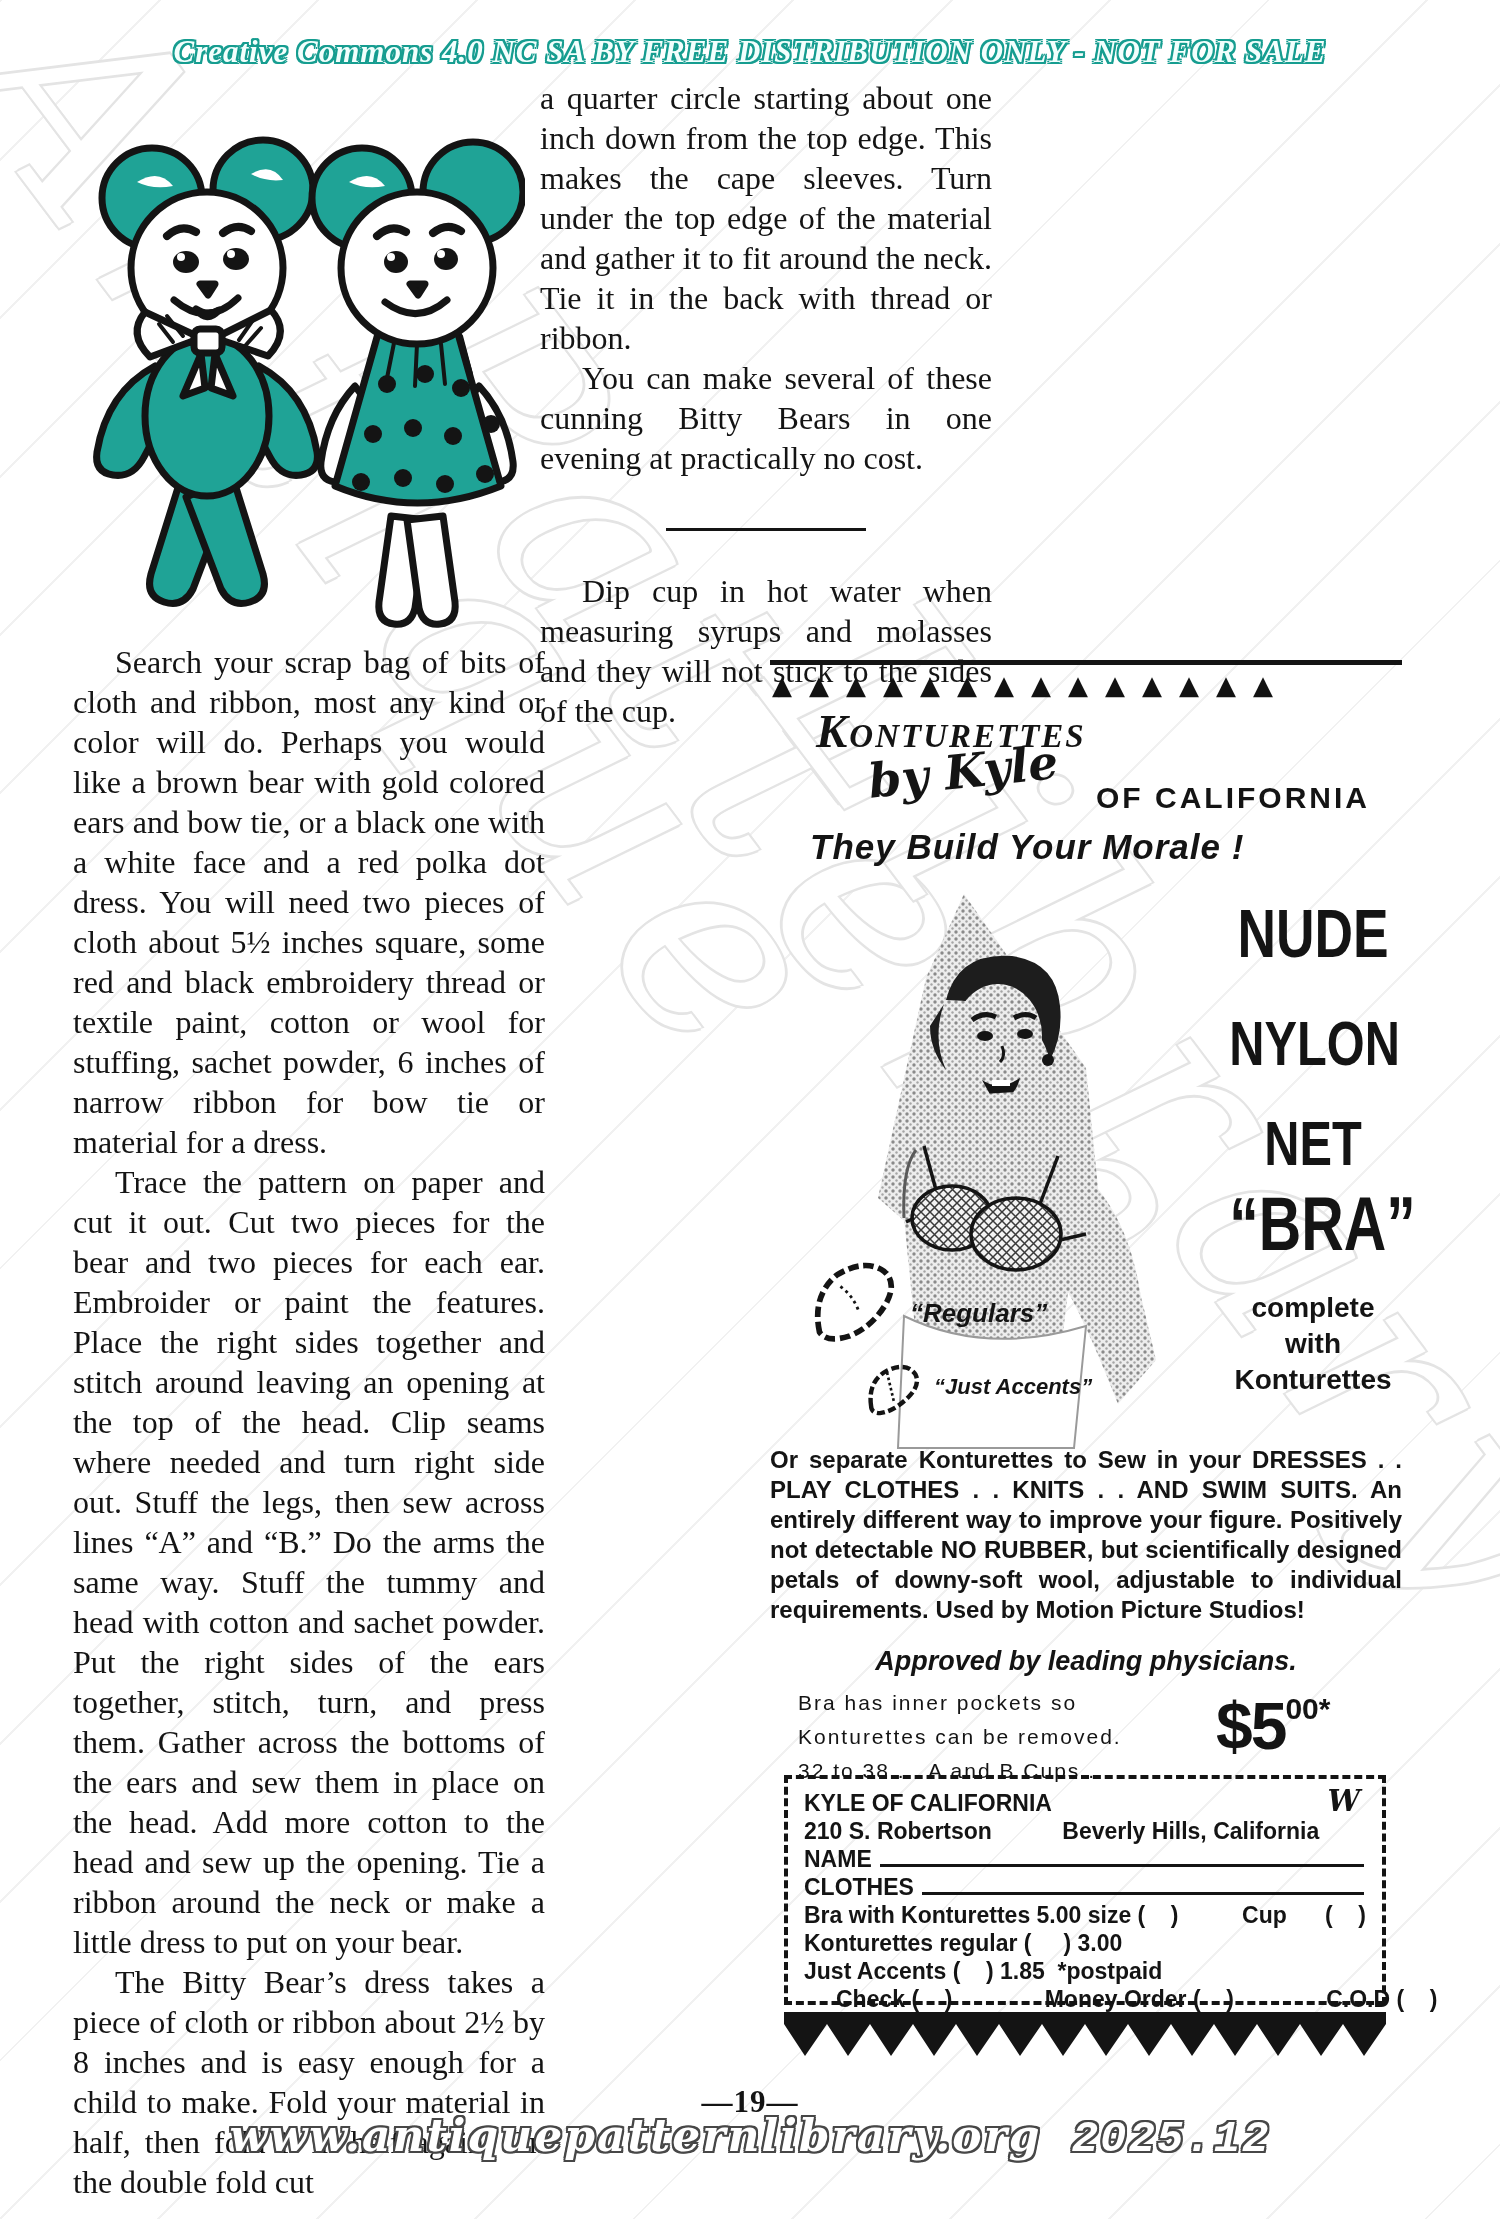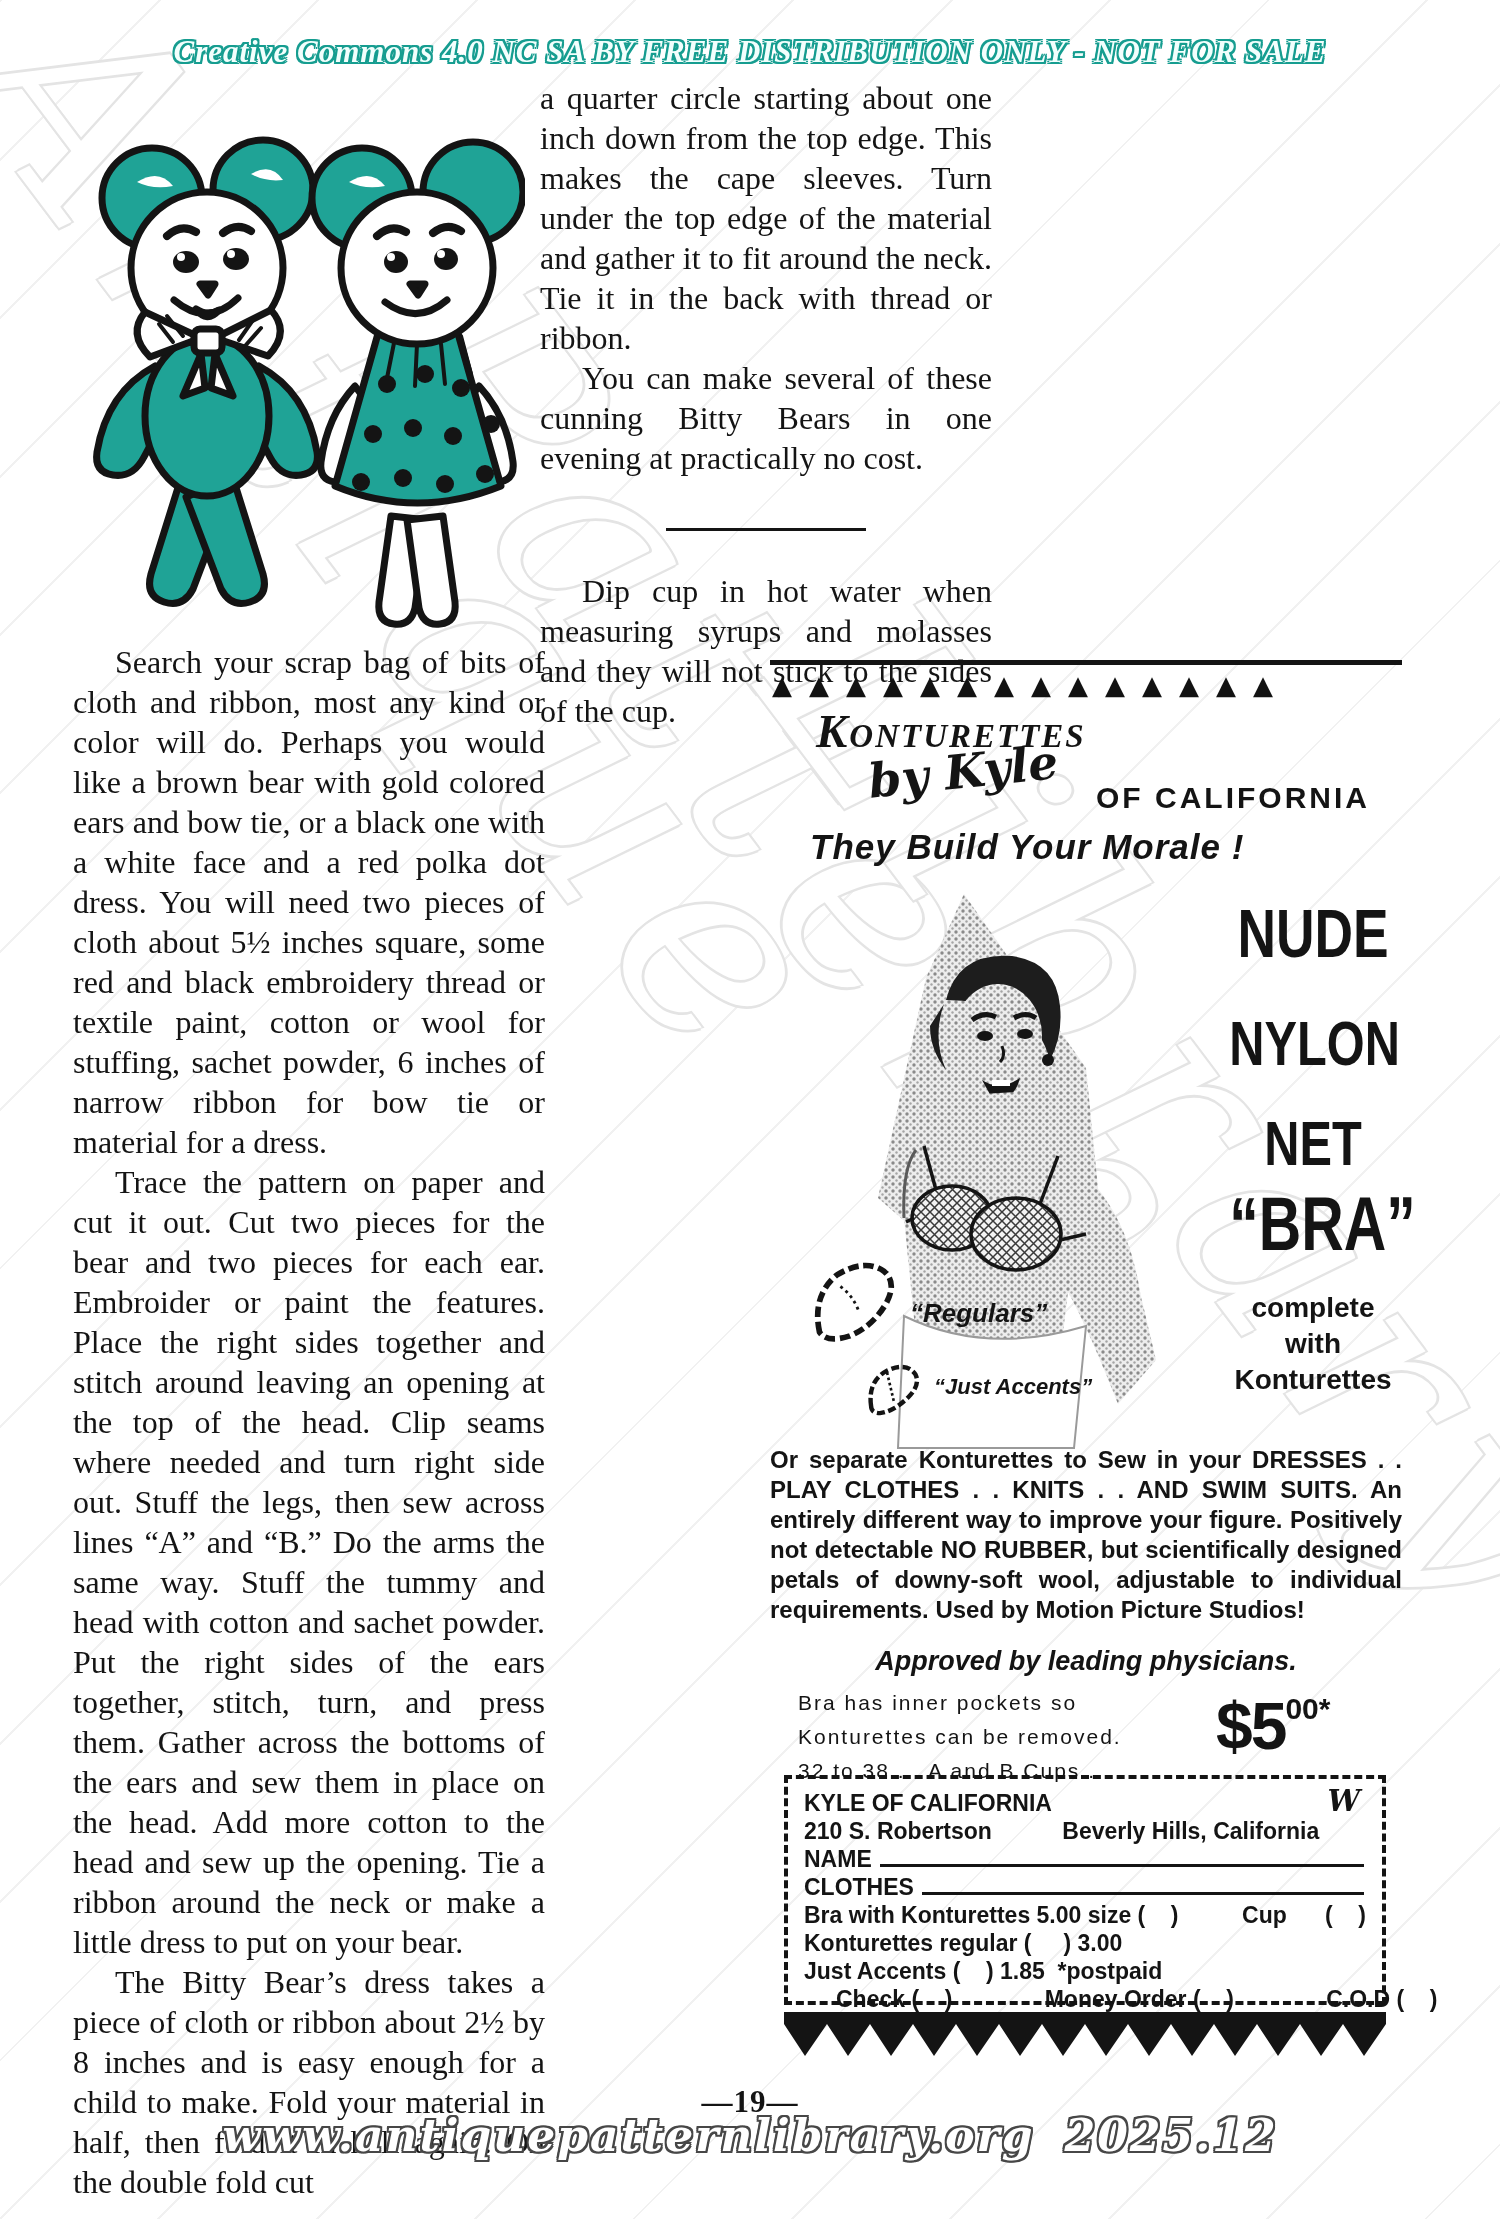--- a/index.html
+++ b/index.html
@@ -36,21 +36,21 @@
   }
   #pageno { top:2084px; left:0; width:100%; text-align:center; font-weight:bold; font-size:31px; letter-spacing:1px; }
   #site {
     top:2110px; left:0; width:100%; text-align:center;
     font-family:"DejaVu Serif", serif; font-style:italic; font-weight:bold;
     font-size:44px; letter-spacing:2px; color:#ffffff;
     text-shadow:-2px -2px 0 #474747, 2px -2px 0 #474747, -2px 2px 0 #474747,
                  2px 2px 0 #474747, 0 -2px 0 #474747, 0 2px 0 #474747,
                 -2px 0 0 #474747, 2px 0 0 #474747;
   }
-  #site .ed { margin-left:30px; }
+  #site .ed { margin-left:30px;font-family:Liberation Mono, monospace; }
 
   
   #bears { left:55px; top:86px; width:470px; height:552px; }
   #left-col  { left:57px;  top:642px; width:472px;margin-left:16px; }
   #right-col { left:540px; top:78px;  width:452px; }
   .body-copy p { font-size:32px; line-height:40px; text-align:justify; text-indent:42px; }
   .body-copy p.no-indent { text-indent:0; }
   #divider { width:200px; height:0; border-top:3px solid #141414; margin:50px auto 40px auto; }
 
   

